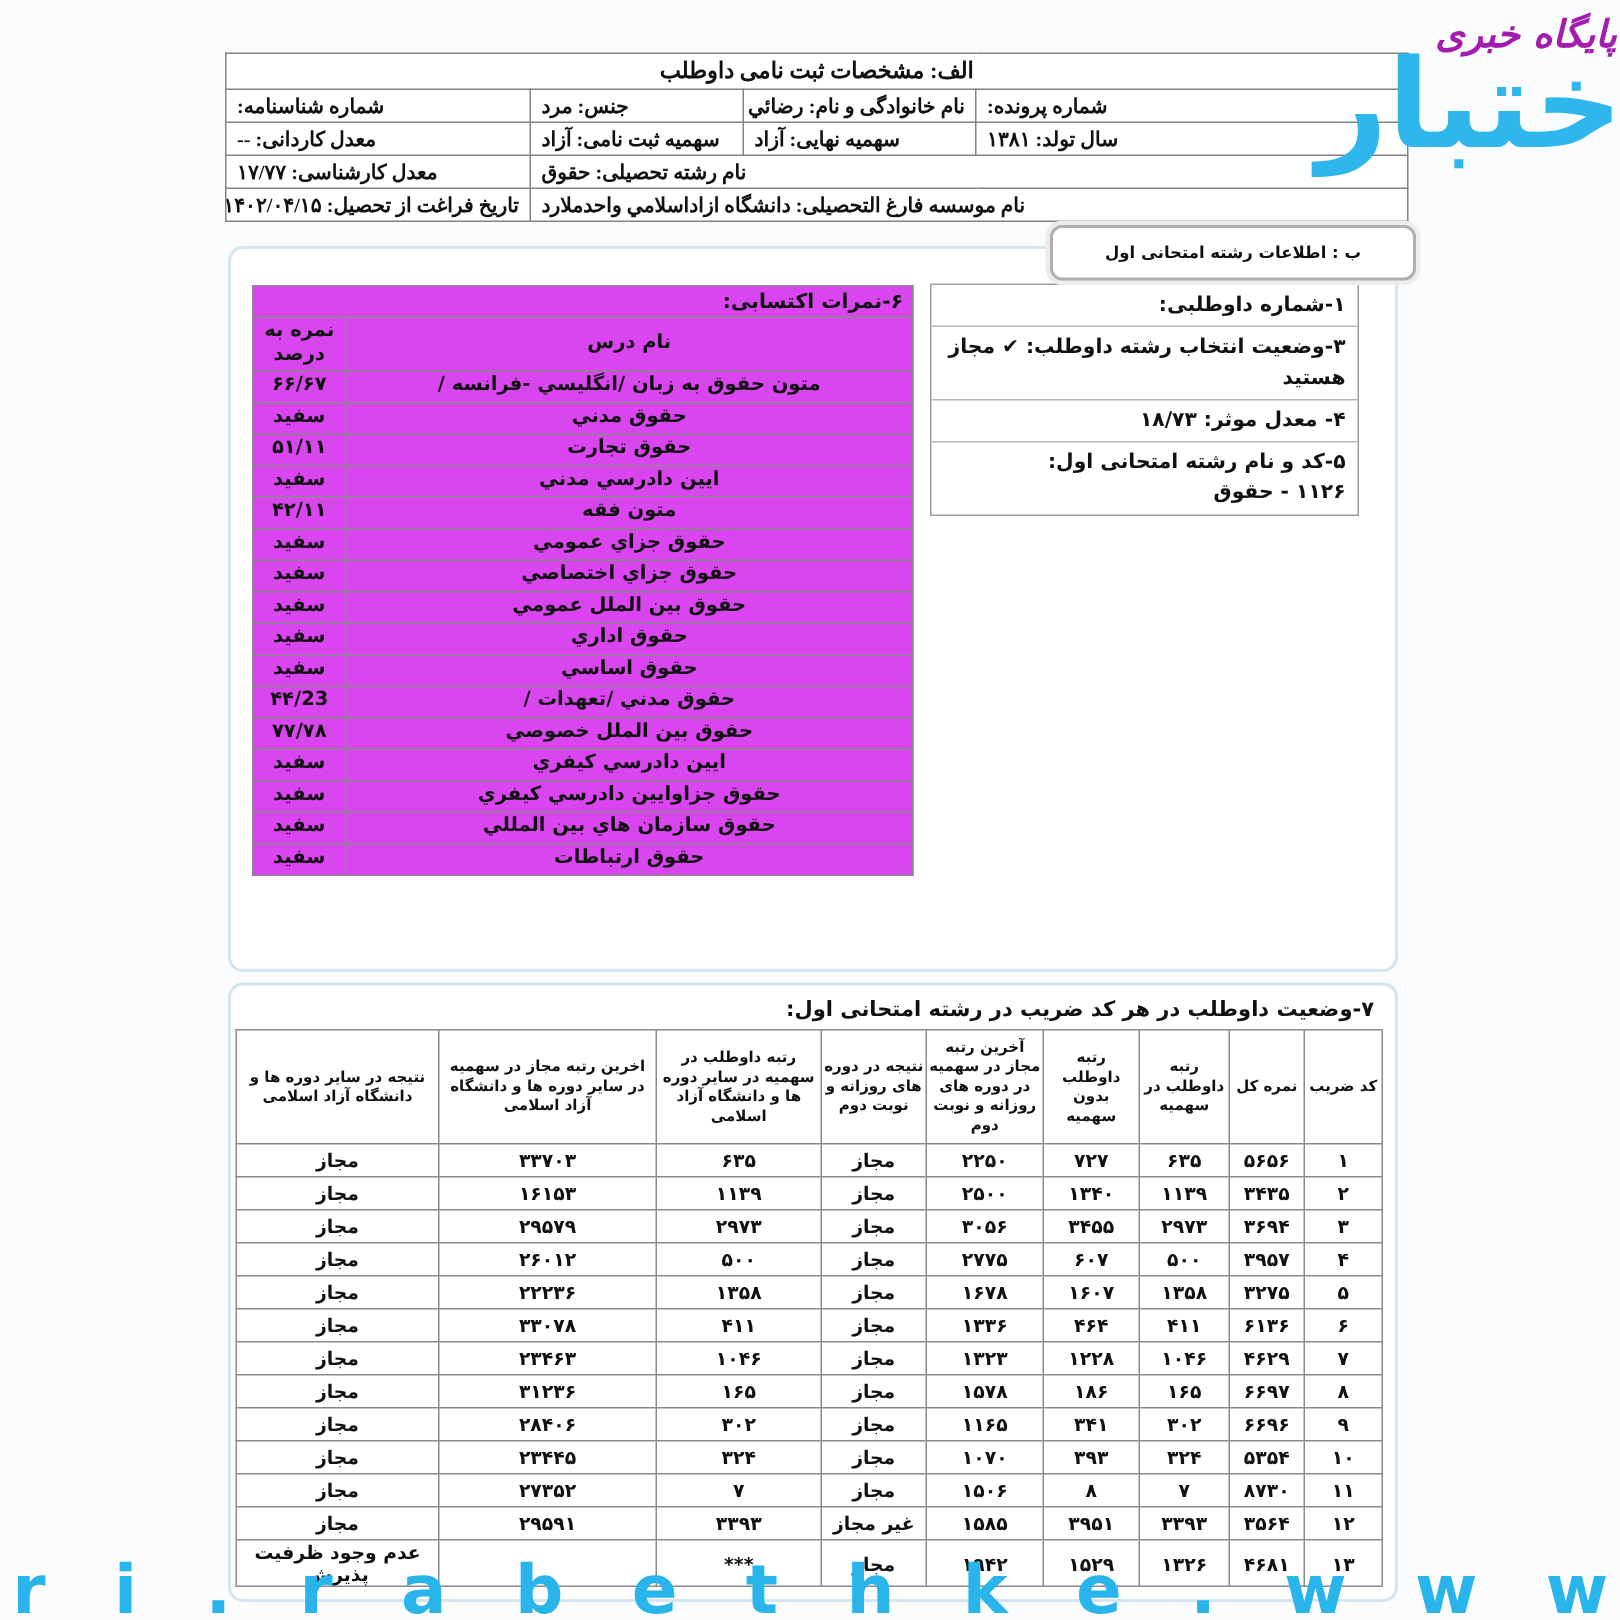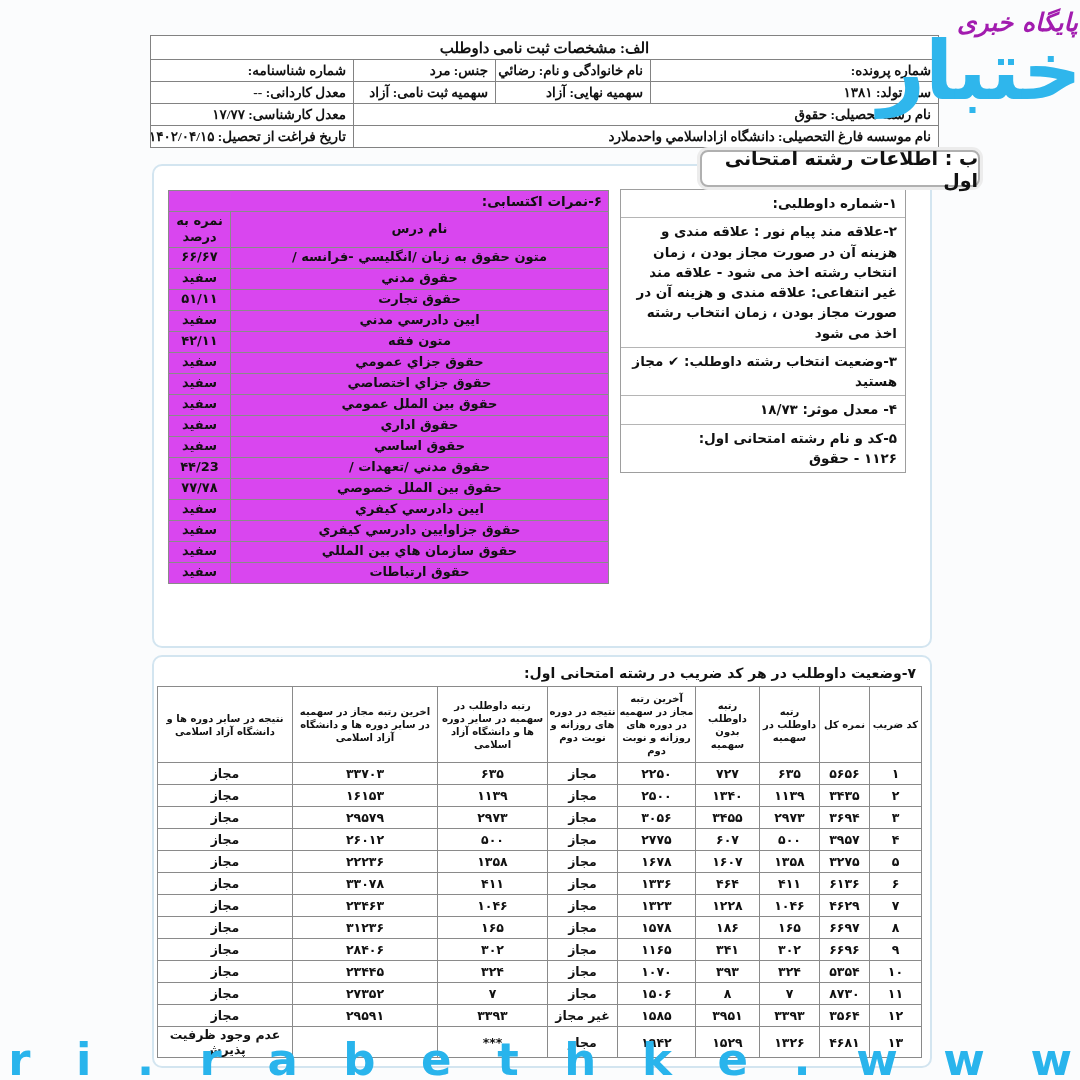--- a/index.html
+++ b/index.html
@@ -13,30 +13,30 @@
     direction: rtl;
     overflow: hidden;
   }
   
   #section-a {
     position: absolute; left: 150px; top: 35px; width: 788px;
     border-collapse: collapse; table-layout: fixed; background: #fff; font-family: Liberation Serif, serif;
   }
   #section-a td {
     border: 1px solid #828282; font-size: 13.5px; height: 22px;
-    padding: 1px 7px; text-align: right; white-space: nowrap; overflow: hidden;
+    padding: 1px 7px; text-align: left; white-space: nowrap; overflow: hidden;
   }
   #section-a td.a-title { text-align: center; font-size: 15px; height: 24px; }
   
   #section-b-box {
-    position: absolute; left: 700px; top: 150px; width: 280px; height: 37px;
+    position: absolute; left: 700px; top: 150px; width: 244px; height: 37px;
     background: #fff; border: 2px solid #b0b0b0; border-radius: 8px;
     box-shadow: 0 0 0 3px #ececec;
     display: flex; align-items: center; justify-content: center;
-    font-size: 19px; z-index: 4;
+    font-size: 11px; z-index: 4;
   }
   
   .round-box {
     position: absolute; background: #fff;
     border: 2px solid #d3e5f0; border-radius: 10px;
   }
   #container-1 { left: 152px; top: 164px; width: 780px; height: 484px; z-index: 1; }
   #container-2 { left: 152px; top: 655px; width: 780px; min-height: 392px; z-index: 1; padding: 5px 8px 8px; }
   
   #info-panel {
@@ -130,21 +130,20 @@
   </table>
 
 <div id="container-1" class="round-box"></div>
 
 <div id="section-b-box">
   <span>ب : اطلاعات رشته امتحانی اول</span>
 </div>
 
 <div id="info-panel">
   <div class="info-item">۱-شماره داوطلبی:</div>
-  <div class="info-item">۲-علاقه مند پیام نور : علاقه مندی و هزینه آن در صورت مجاز بودن ، زمان انتخاب رشته اخذ می شود - علاقه مند غیر انتفاعی: علاقه مندی و هزینه آن در صورت مجاز بودن ، زمان انتخاب رشته اخذ می شود</div>
   <div class="info-item">۳-وضعیت انتخاب رشته داوطلب: ✔ مجاز هستید</div>
   <div class="info-item">۴- معدل موثر: ۱۸/۷۳</div>
   <div class="info-item">
     <span>۵-کد و نام رشته امتحانی اول:</span>
     <span class="info-value">۱۱۲۶ - حقوق</span>
   </div>
 </div>
 
 <table id="grades-table">
   <colgroup>

